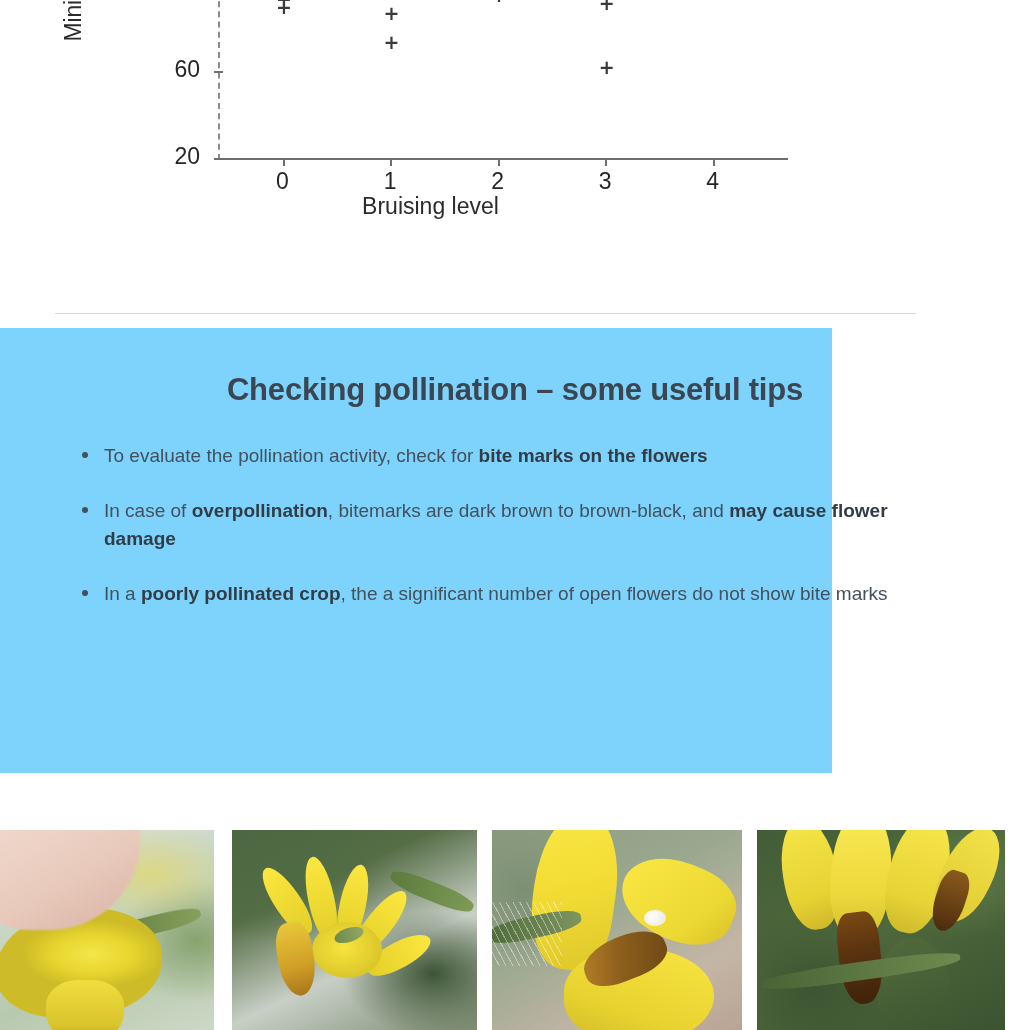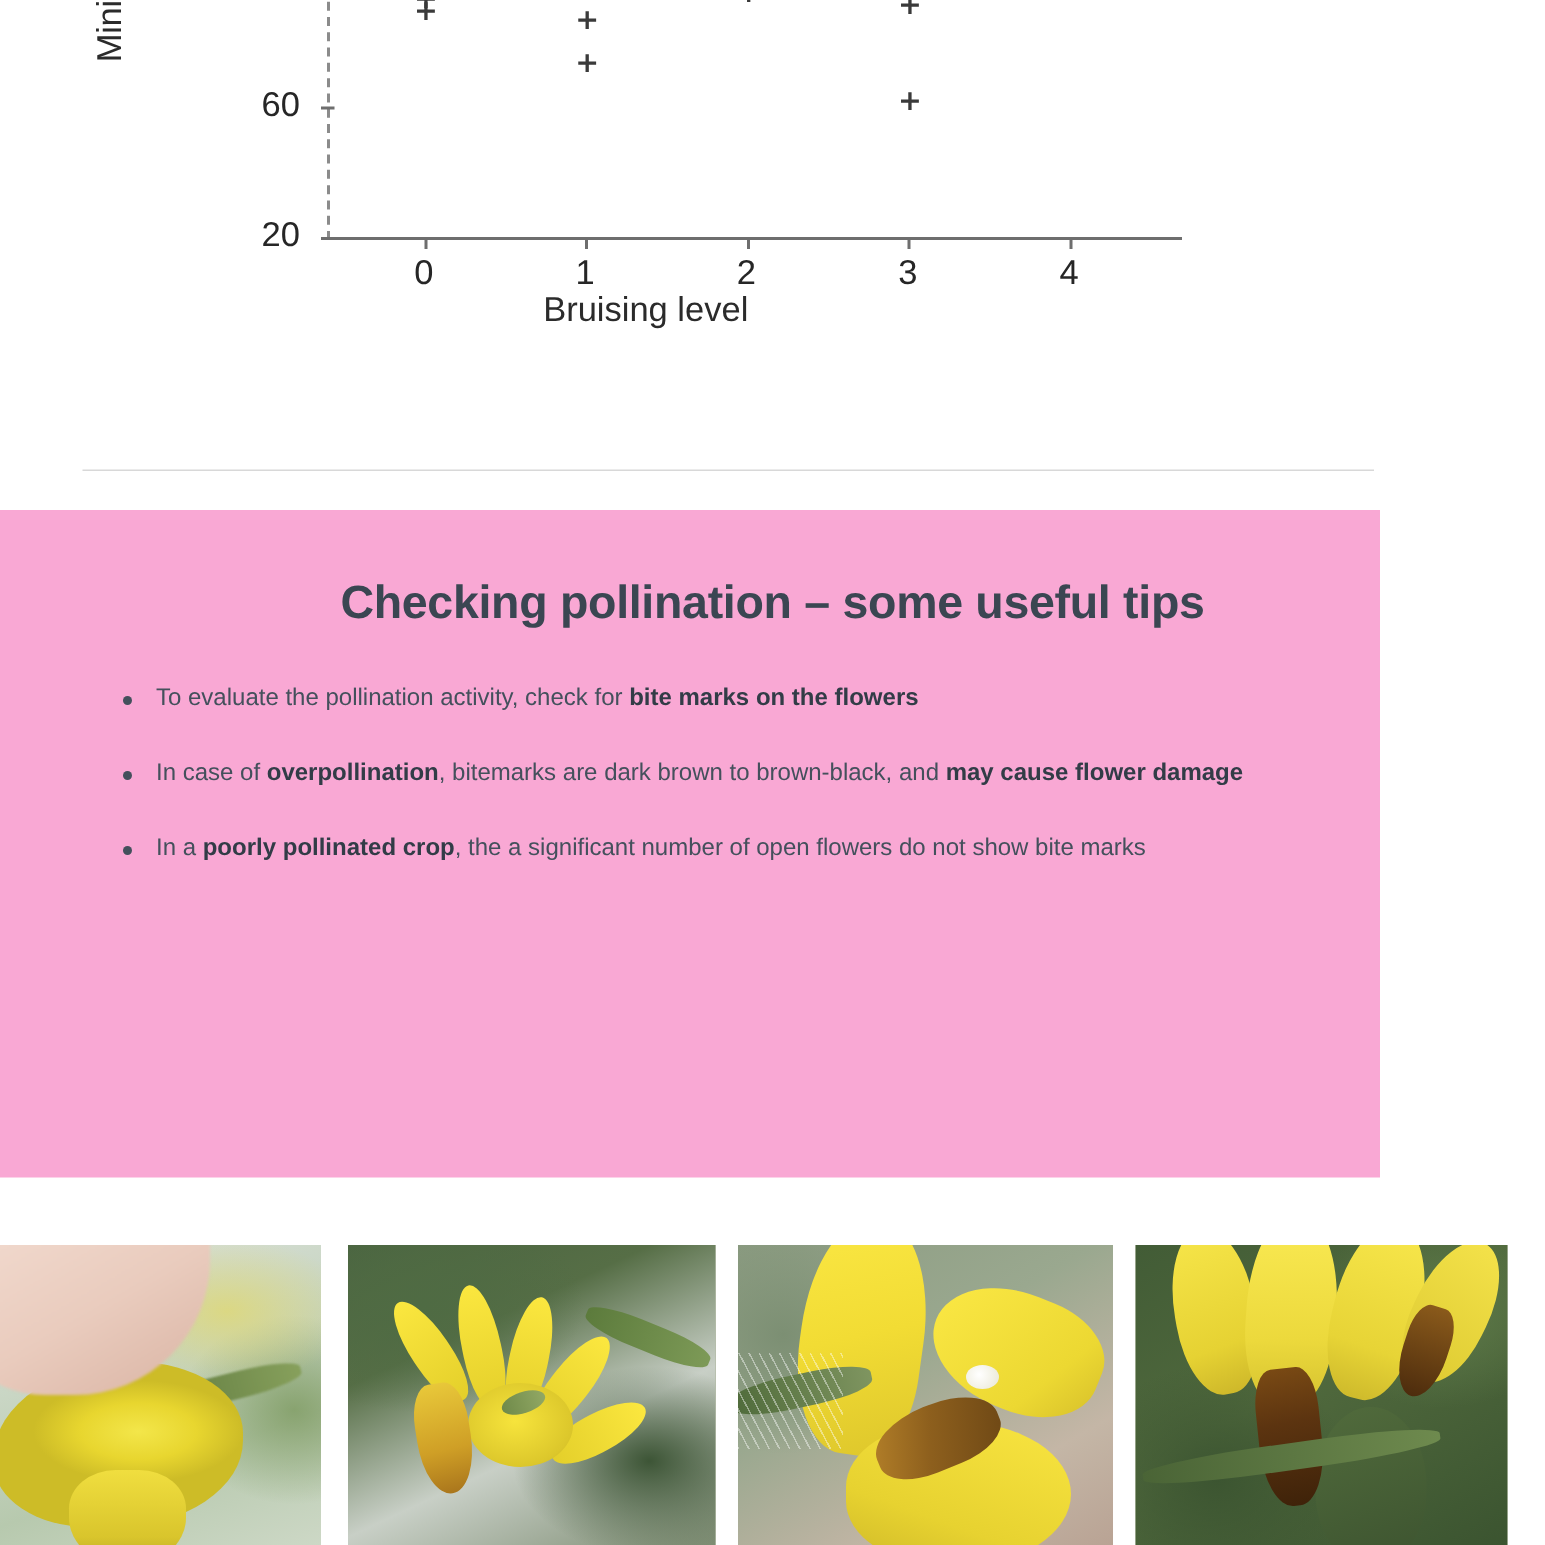--- a/index.html
+++ b/index.html
@@ -145,24 +145,24 @@
     top: 313px;
     width: 861px;
     height: 0;
     border-top: 1px solid #d8d8d8;
   }
 
   
   .tips-section {
     position: absolute;
     left: 0;
-    top: 340px;
-    width: 920px;
+    top: 328px;
+    width: 832px;
     height: 445px;
-    background: #f9a8d4;
+    background: #7dd3fc;
   }
 
   .tips-title {
     position: absolute;
     left: 0;
     top: 44px;
     width: 1030px;
     text-align: center;
     font-size: 31px;
     font-weight: 700;
@@ -174,21 +174,21 @@
     position: absolute;
     left: 78px;
     top: 114px;
     width: 880px;
     list-style: none;
   }
   .tips-list li {
     position: relative;
     padding-left: 26px;
     margin-bottom: 26px;
-    font-size: 16px;
+    font-size: 19px;
     line-height: 1.5;
     color: #44505c;
   }
   .tips-list li::before {
     content: "";
     position: absolute;
     left: 4px;
     top: 10px;
     width: 6px;
     height: 6px;

